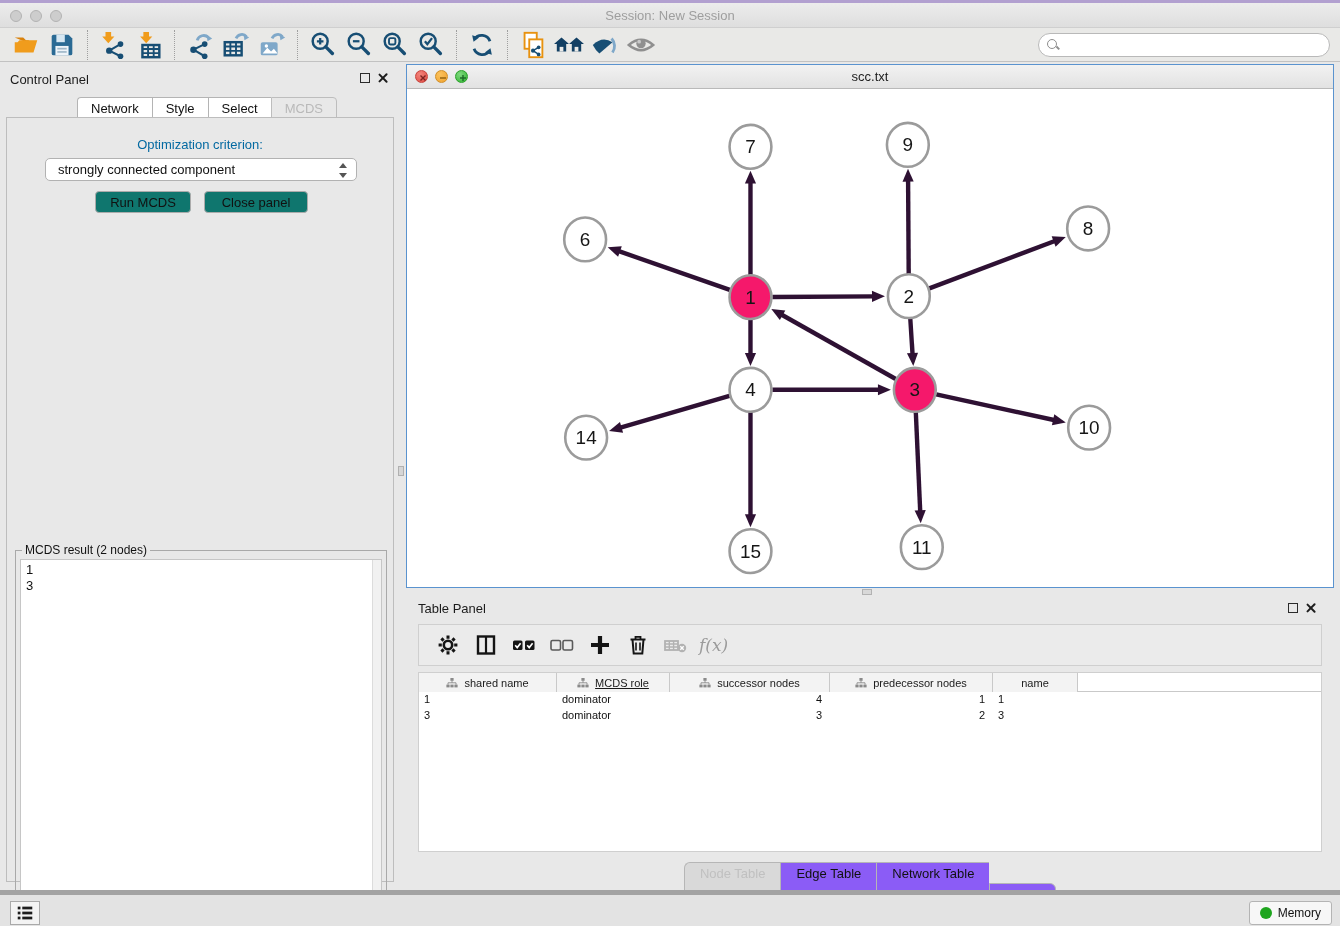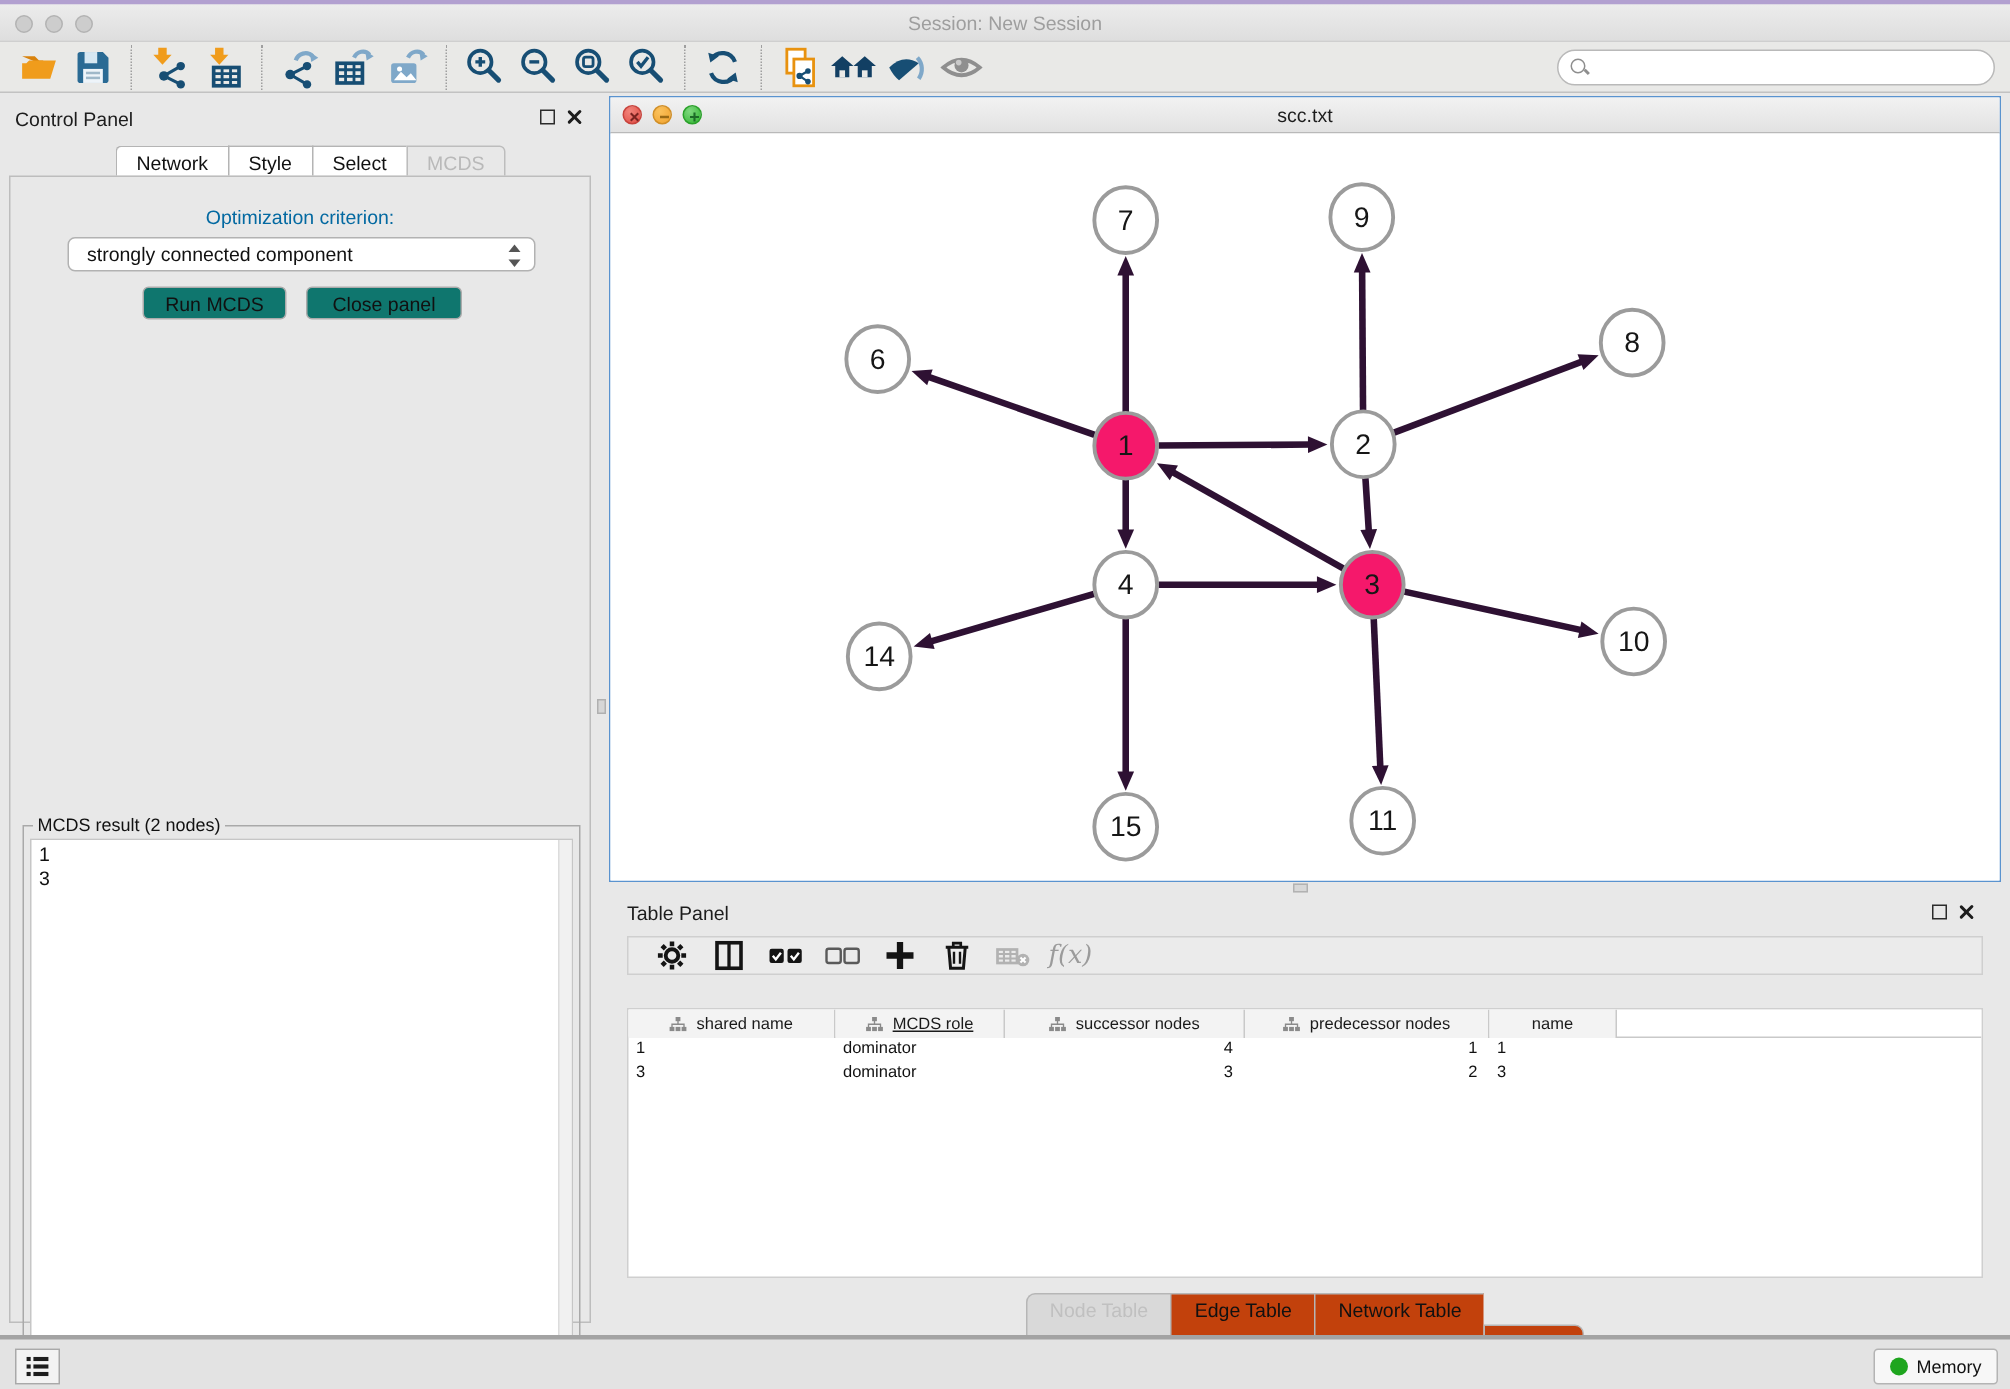--- a/index.html
+++ b/index.html
@@ -61,38 +61,38 @@
   #light-min   { left:28px; background:radial-gradient(circle at 35% 30%, #fbc25c, #f2a73099); border:1px solid #d father; }
   #light-min   { left:28px; background:radial-gradient(circle at 35% 30%, #fbc25c, #f0a22e); border:1px solid #d18f27; }
   #light-zoom  { left:48px; background:radial-gradient(circle at 35% 30%, #7fd87f, #2fb52f); border:1px solid #2aa12a; }
   #net-canvas { position:absolute; left:0; top:24px; width:926px; height:498px; background:#fff; }
 
   #h-grip { left:862px; top:589px; width:10px; height:6px; background:#d8d8d8; border:1px solid #b2b2b2; }
 
   
   #table-panel { left:406px; top:596px; width:928px; height:294px; background:#e8e8e8; }
   #tp-title { position:absolute; left:12px; top:5px; font-size:13px; color:#1c1c1c; }
-  #tp-toolbar { position:absolute; left:12px; top:28px; width:904px; height:26px; background:#ebebeb; border:1px solid #cfcfcf; display:flex; align-items:center; padding-left:10px; }
+  #tp-toolbar { position:absolute; left:12px; top:28px; width:904px; height:42px; background:#ebebeb; border:1px solid #cfcfcf; display:flex; align-items:center; padding-left:10px; }
   .tp-btn { width:38px; height:36px; display:flex; align-items:center; justify-content:center; }
   #fx-label { font-family:"DejaVu Serif", serif; font-style:italic; font-size:17px; color:#9b9b9b; margin-left:4px; }
   #tp-table { position:absolute; left:12px; top:76px; width:904px; height:180px; background:#fff; border:1px solid #cfcfcf; overflow:hidden; }
   #tp-thead { display:flex; height:19px; border-bottom:1px solid #c9c9c9; background:#fff; }
   .th { height:19px; background:#f3f3f3; border-right:1px solid #c9c9c9; display:flex; align-items:center; justify-content:center; gap:6px; font-size:11px; color:#1a1a1a; }
   .th svg { flex:0 0 auto; }
   .tr { display:flex; height:16px; }
   .td { font-size:11px; color:#111; padding:1px 8px 0 5px; }
   .td.right { text-align:right; }
   #tp-tabs { position:absolute; left:0; width:100%; top:266px; display:flex; justify-content:center; }
-  .tp-tab { font-size:13px; color:#111; background:#c2410c; border:1px solid #b6b6b6; border-right:none; padding:3px 15px 4px; }
+  .tp-tab { font-size:13px; color:#111; background:#8b5cf6; border:1px solid #b6b6b6; border-right:none; padding:3px 15px 4px; }
   .tp-tab:first-child { border-radius:6px 0 0 6px; }
   .tp-tab:last-child { border-right:1px solid #b6b6b6; border-radius:0 6px 6px 0;margin-top:21px; }
   .tp-tab.active { background:#d9d9d9; color:#c0c0c0; }
 
   
-  #status-bar { left:0; top:890px; width:1340px; height:36px; background:#e3e3e3; border-top:3px solid #a3a3a3; }
+  #status-bar { left:0; top:890px; width:1340px; height:36px; background:#e3e3e3; border-top:5px solid #a3a3a3; }
   #list-btn { position:absolute; left:10px; top:6px; width:30px; height:24px; background:#f3f3f3; border:1px solid #a9a9a9; display:flex; align-items:center; justify-content:center; }
   #memory-btn { position:absolute; right:8px; top:6px; height:24px; background:#f7f7f7; border:1px solid #b4b4b4; border-radius:3px; display:flex; align-items:center; padding:0 10px; gap:6px; }
   #memory-dot { width:12px; height:12px; border-radius:50%; background:#1ea51e; }
   #memory-label { font-size:12px; color:#111; }
 </style>
 </head>
 <body>
 
 <div id="top-strip" class="abs"></div>
 <div id="titlebar" class="abs">

